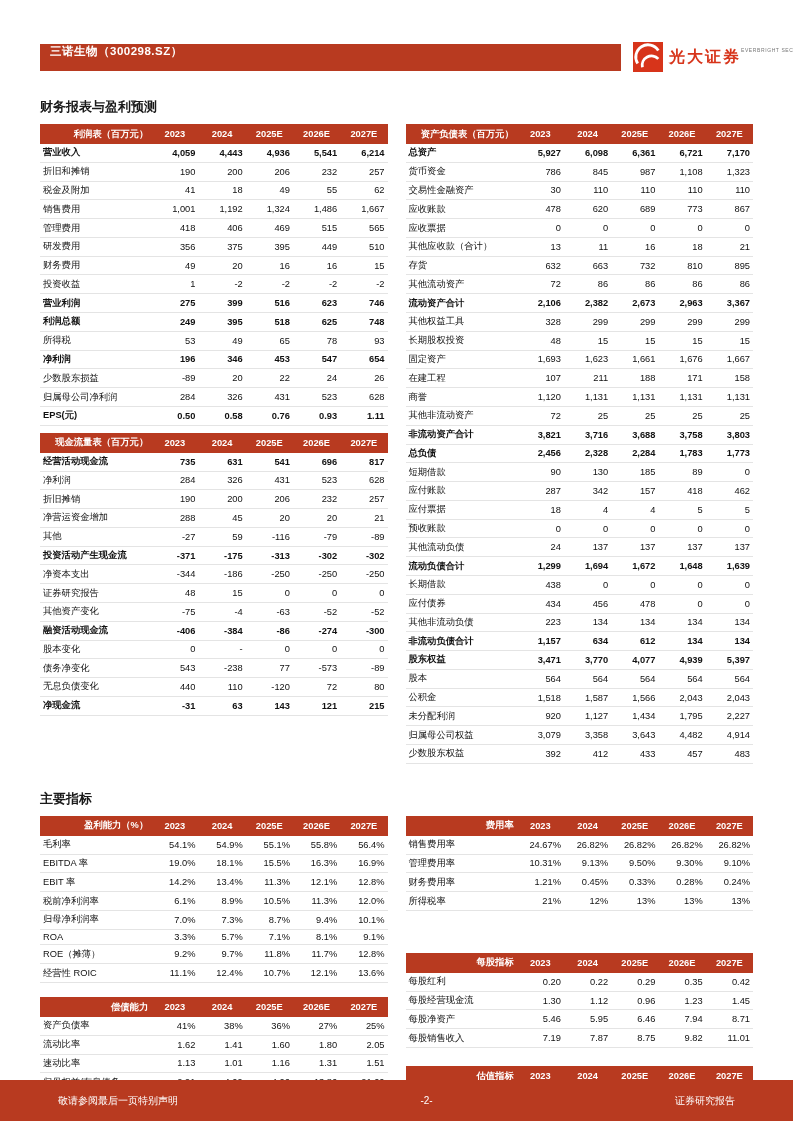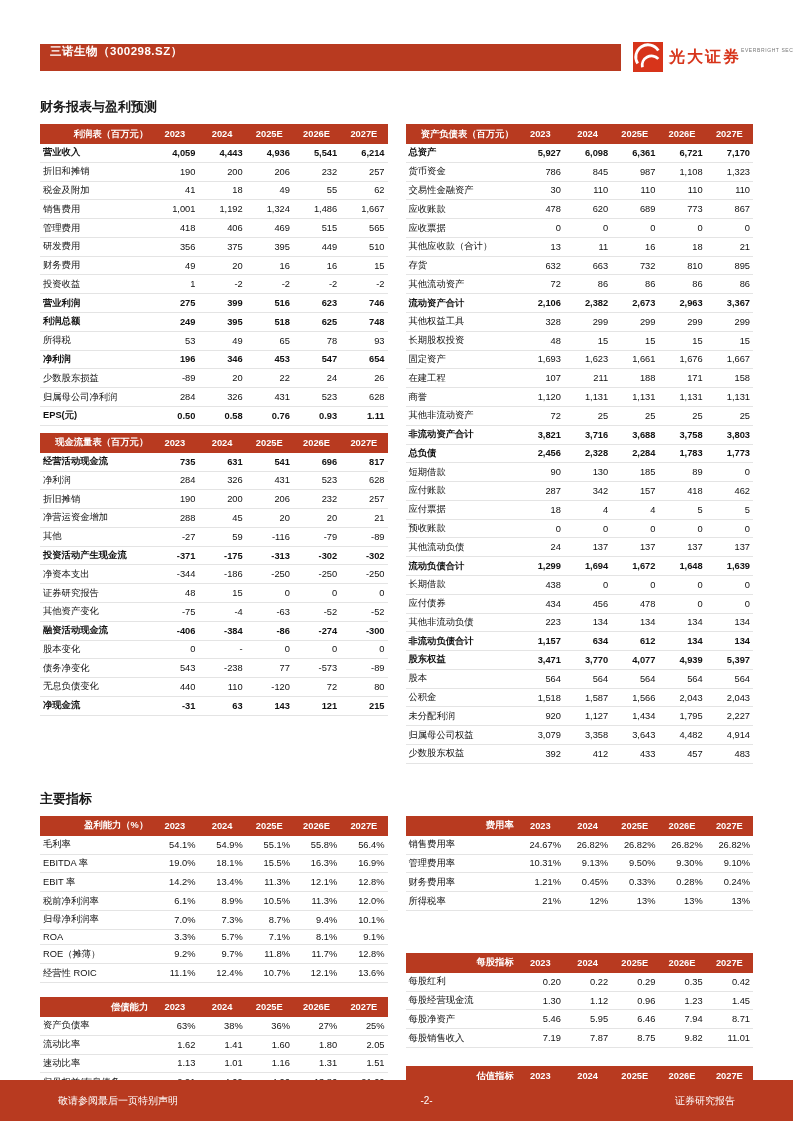--- a/index.html
+++ b/index.html
@@ -697,21 +697,21 @@
                 <th>2023</th>
                 <th>2024</th>
                 <th>2025E</th>
                 <th>2026E</th>
                 <th>2027E</th>
               </tr>
             </thead>
             <tbody>
               <tr>
                 <td class="label">资产负债率</td>
-                <td class="val">63%</td>
+                <td class="val">41%</td>
                 <td class="val">38%</td>
                 <td class="val">36%</td>
                 <td class="val">27%</td>
                 <td class="val">25%</td>
               </tr>
               <tr>
                 <td class="label">流动比率</td>
                 <td class="val">1.62</td>
                 <td class="val">1.41</td>
                 <td class="val">1.60</td>

